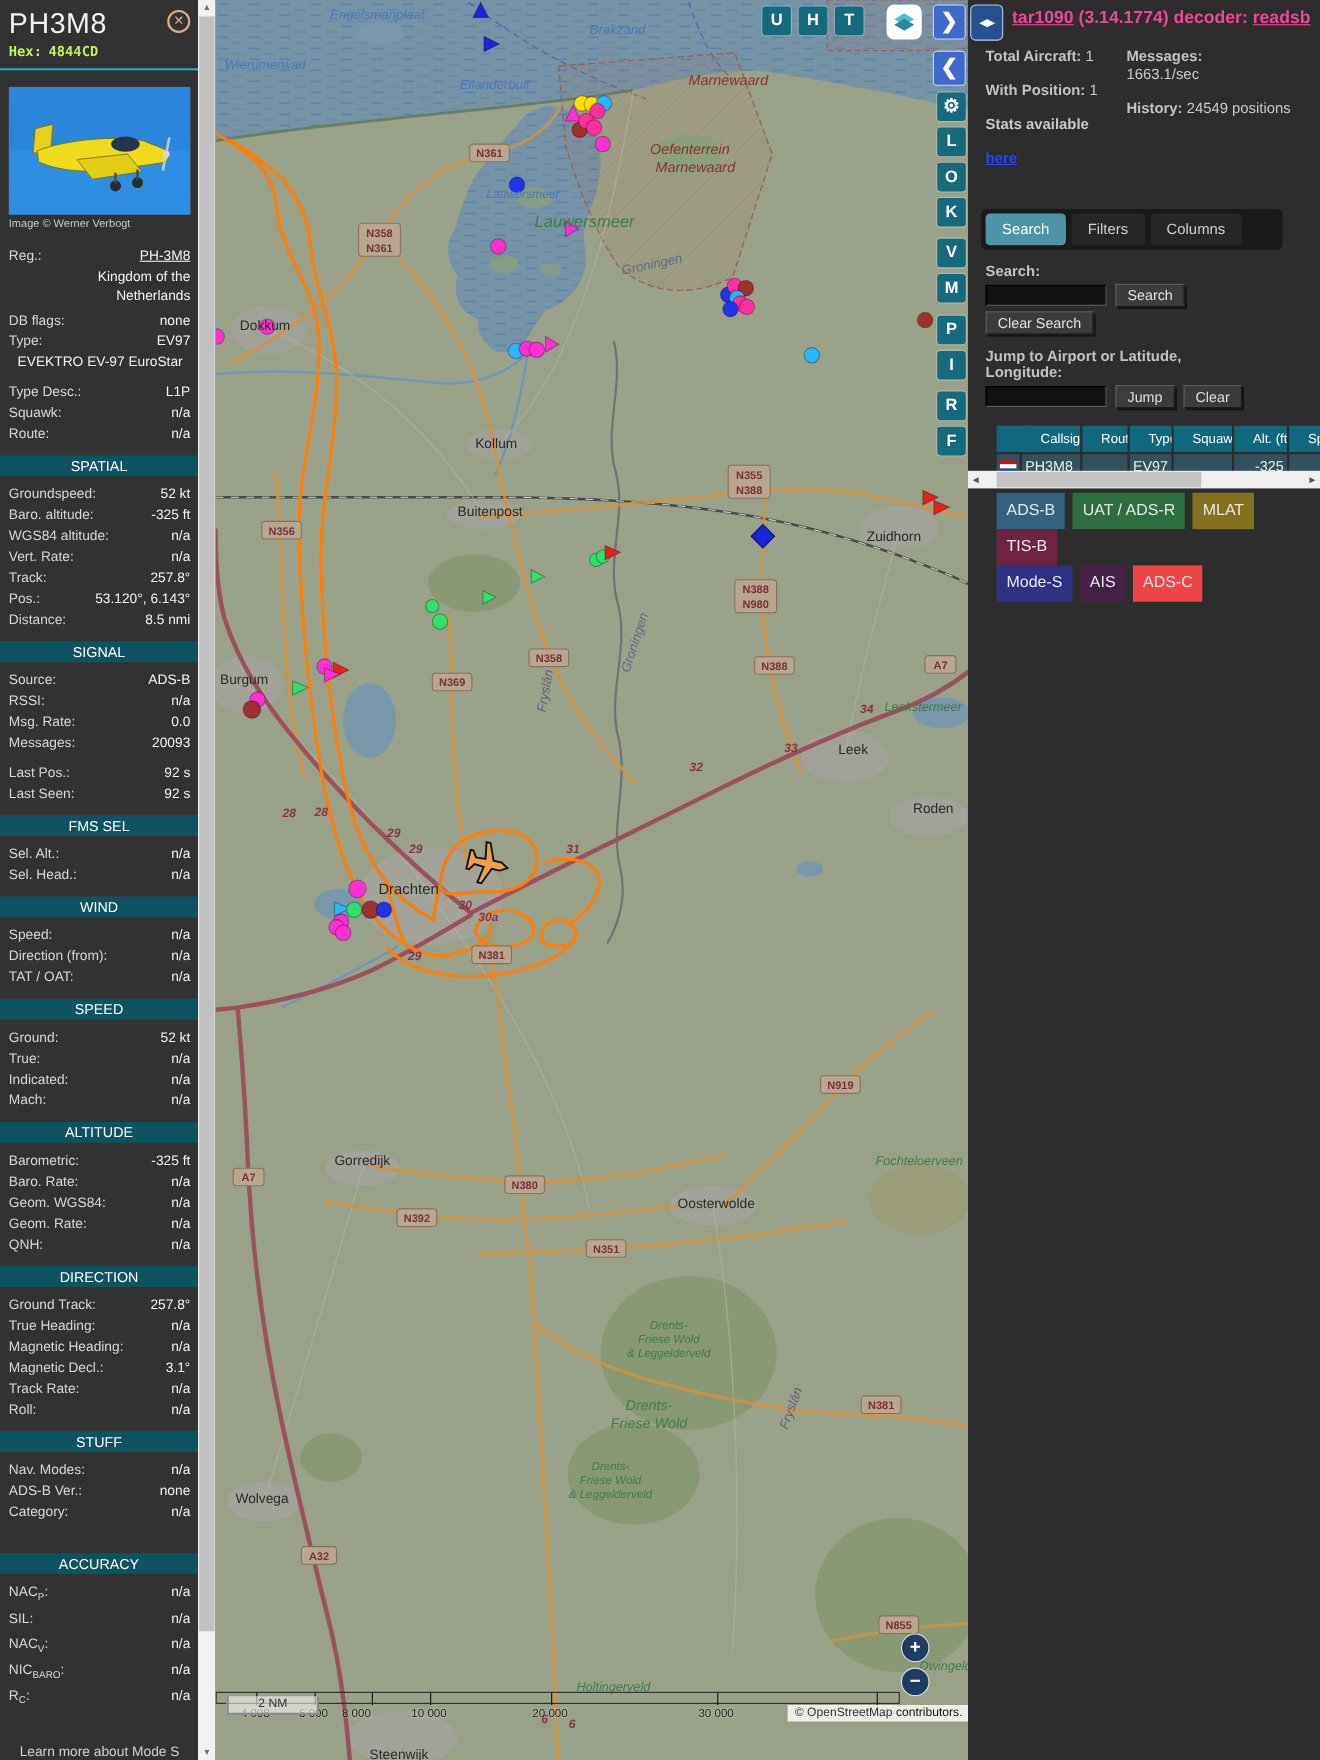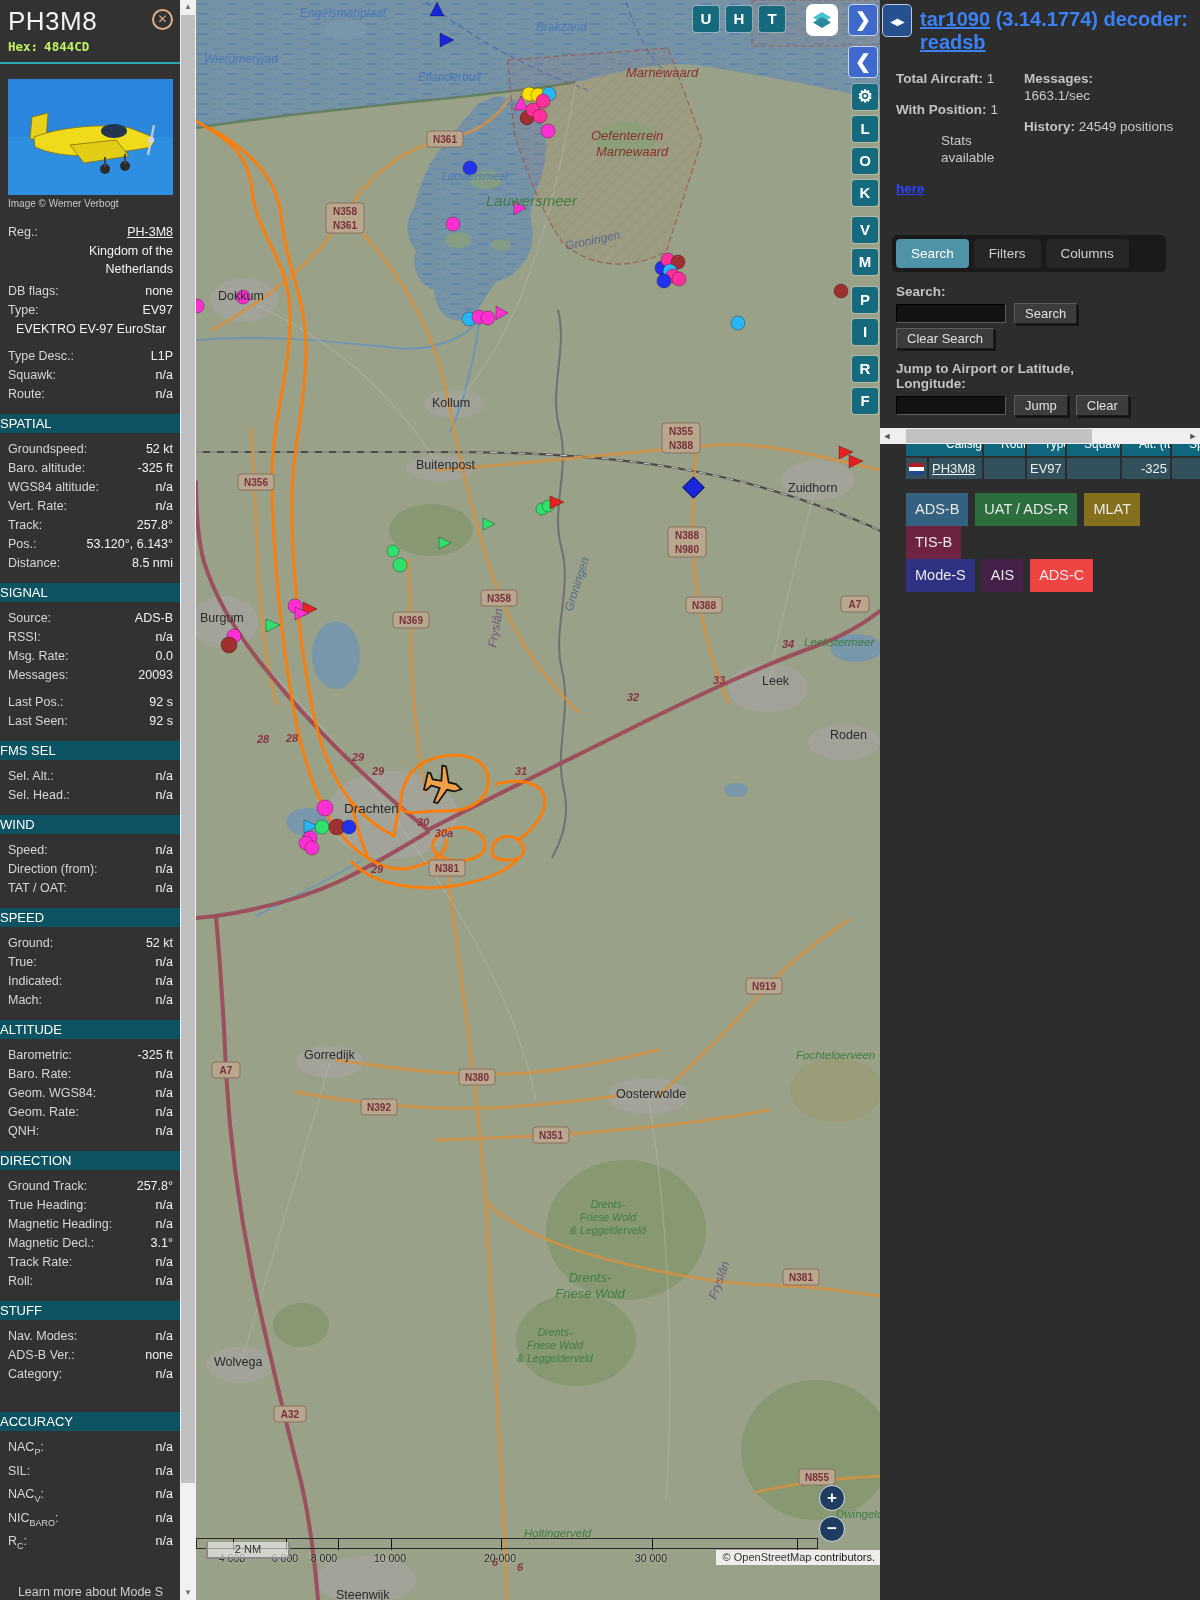--- a/index.html
+++ b/index.html
@@ -16,21 +16,21 @@
   .sb-hex span { margin-right:6px; }
   .teal-rule { border:none; border-top:2px solid #2ba7b8; margin:8px -7px 0 -8px; }
   .photo { margin-top:15px; width:165px; height:116px; background:linear-gradient(180deg,#2e8fe2,#5aaeee); overflow:hidden; }
   .credit { font-size:10px; color:#c9c9c9; margin:3px 0 14px 0; }
   .kv { display:flex; justify-content:space-between; line-height:19px; }
   .kv .k { color:#d6d6d6; }
   .kv .v { color:#f2f2f2; text-align:right; }
   .v-link { text-decoration:underline; cursor:pointer; }
   .v-right { text-align:right; line-height:18px; color:#f2f2f2; padding-left:40px; margin-bottom:4px; }
   .type-long { line-height:19px; color:#f2f2f2; padding-left:8px; margin-bottom:8px; }
-  .sec-h { background:#0e5361; color:#fff; text-align:left; font-size:13px; line-height:19px; margin:10px -7px 7px -8px; }
+  .sec-h { background:#0e5361; color:#fff; text-align:center; font-size:13px; line-height:19px; margin:10px -7px 7px -8px; }
   .row-gap { margin-top:8px; }
   .sb-footer { margin-top:26px; text-align:center; color:#cfcfcf; font-size:12.5px; line-height:20px; }
   sub { font-size:9px; }
 
   
   .sb-scroll { position:absolute; left:180px; top:0; width:16px; height:1600px; background:#f1f1f1; }
   .sb-scroll .arr { position:absolute; left:0; width:16px; height:14px; color:#707070; font-size:8px; text-align:center; line-height:14px; }
   .sb-thumb { position:absolute; left:1px; top:15px; width:14px; height:1468px; background:#c0c0c0; }
 
   
@@ -44,28 +44,28 @@
     background:linear-gradient(90deg,#e8a22f 0%,#e2d62f 9%,#c8e22f 16%,#7ce233 24%,#3fdc55 31%,#2fdf9a 40%,#2fd9c9 49%,#37b9e0 58%,#3f7fe4 70%,#5b45e0 79%,#9б2fe0 80%,#a035e2 87%,#e035e0 100%); }
   .cb-tick { position:absolute; top:0; width:1px; height:11px; background:#111; }
   .cb-lab { position:absolute; top:1552px; transform:translateX(-50%); font-size:10.5px; color:#1c1c1c; text-shadow:0 0 2px rgba(240,240,230,.8); white-space:nowrap; }
   .scalebox { position:absolute; left:10px; top:1542px; width:84px; height:17px; background:rgba(255,255,255,.55); border:2px solid #8a8a8a; border-top:none; text-align:center; font-size:11px; color:#333; line-height:14px; }
   .attrib { position:absolute; right:0; top:1550px; background:rgba(255,255,255,.82); font-size:11px; color:#333; padding:1px 5px 2px 7px; }
   .attrib b { font-weight:normal; color:#111; }
 
   
   .panel { position:absolute; left:880px; top:0; width:320px; height:1600px; background:#2d2d2d; color:#c9c9c9; padding:8px 0 0 16px; }
   .collapse-btn { position:absolute; left:2px; top:4px; width:30px; height:33px; background:#27508e; border:1px solid #b9c9e8; border-radius:5px; color:#fff; font-size:10px; text-align:center; line-height:33px; letter-spacing:-1px; cursor:pointer; }
-  .p-title { font-size:20px; font-weight:bold; color:#3b82f6; margin-left:24px; }
+  .p-title { font-size:16px; font-weight:bold; color:#ec4899; margin-left:24px; }
   .p-title .ul { text-decoration:underline; cursor:pointer; }
   .stats { display:flex; margin-top:16px; }
   .stats .colL { width:128px; }
   .stats .colR { width:160px; }
   .stats b { color:#c2c2c2; }
   .stats div { margin-bottom:14px; font-size:13.5px; line-height:17px; }
-  .stats-avail { font-weight:normal; font-size:13.5px;margin-left:45px; }
+  .stats-avail { font-weight:bold; font-size:13.5px; }
   .here-link { color:#2a45ff; font-weight:bold; text-decoration:underline; font-size:13.5px; cursor:pointer; }
   .tabbar { margin:10px 0 0 -4px; width:274px; background:#1a1a1a; border-radius:5px; padding:4px; display:flex; gap:5px; }
   .tab { padding:7px 15px; border-radius:4px; background:#262626; color:#cfcfcf; font-size:13.5px; cursor:pointer; }
   .tab.active { background:#4e93a8; color:#fff; }
   .p-label { font-weight:bold; font-size:13.5px; margin-top:12px; color:#c2c2c2; }
   .t-input { width:110px; height:19px; background:#121212; border:1px solid #5c5c5c; border-top-color:#000; border-left-color:#000; color:#ddd; font-size:12px; padding:0 4px; }
   .t-btn { background:#3c3c3c; color:#e0e0e0; font-size:13px; padding:2px 10px; border:1px solid; border-color:#5e5e5e #1c1c1c #1c1c1c #5e5e5e; box-shadow:2px 2px 0 #141414; cursor:pointer; margin-left:8px; }
   .t-btn.noml { margin-left:0; }
   .inprow { margin-top:4px; display:flex; align-items:center; }
   .actable { margin-top:16px; margin-left:10px; width:294px; display:grid; grid-template-columns:21px 53px 41px 38px 53px 48px 34px; gap:2px; font-size:12px; }

